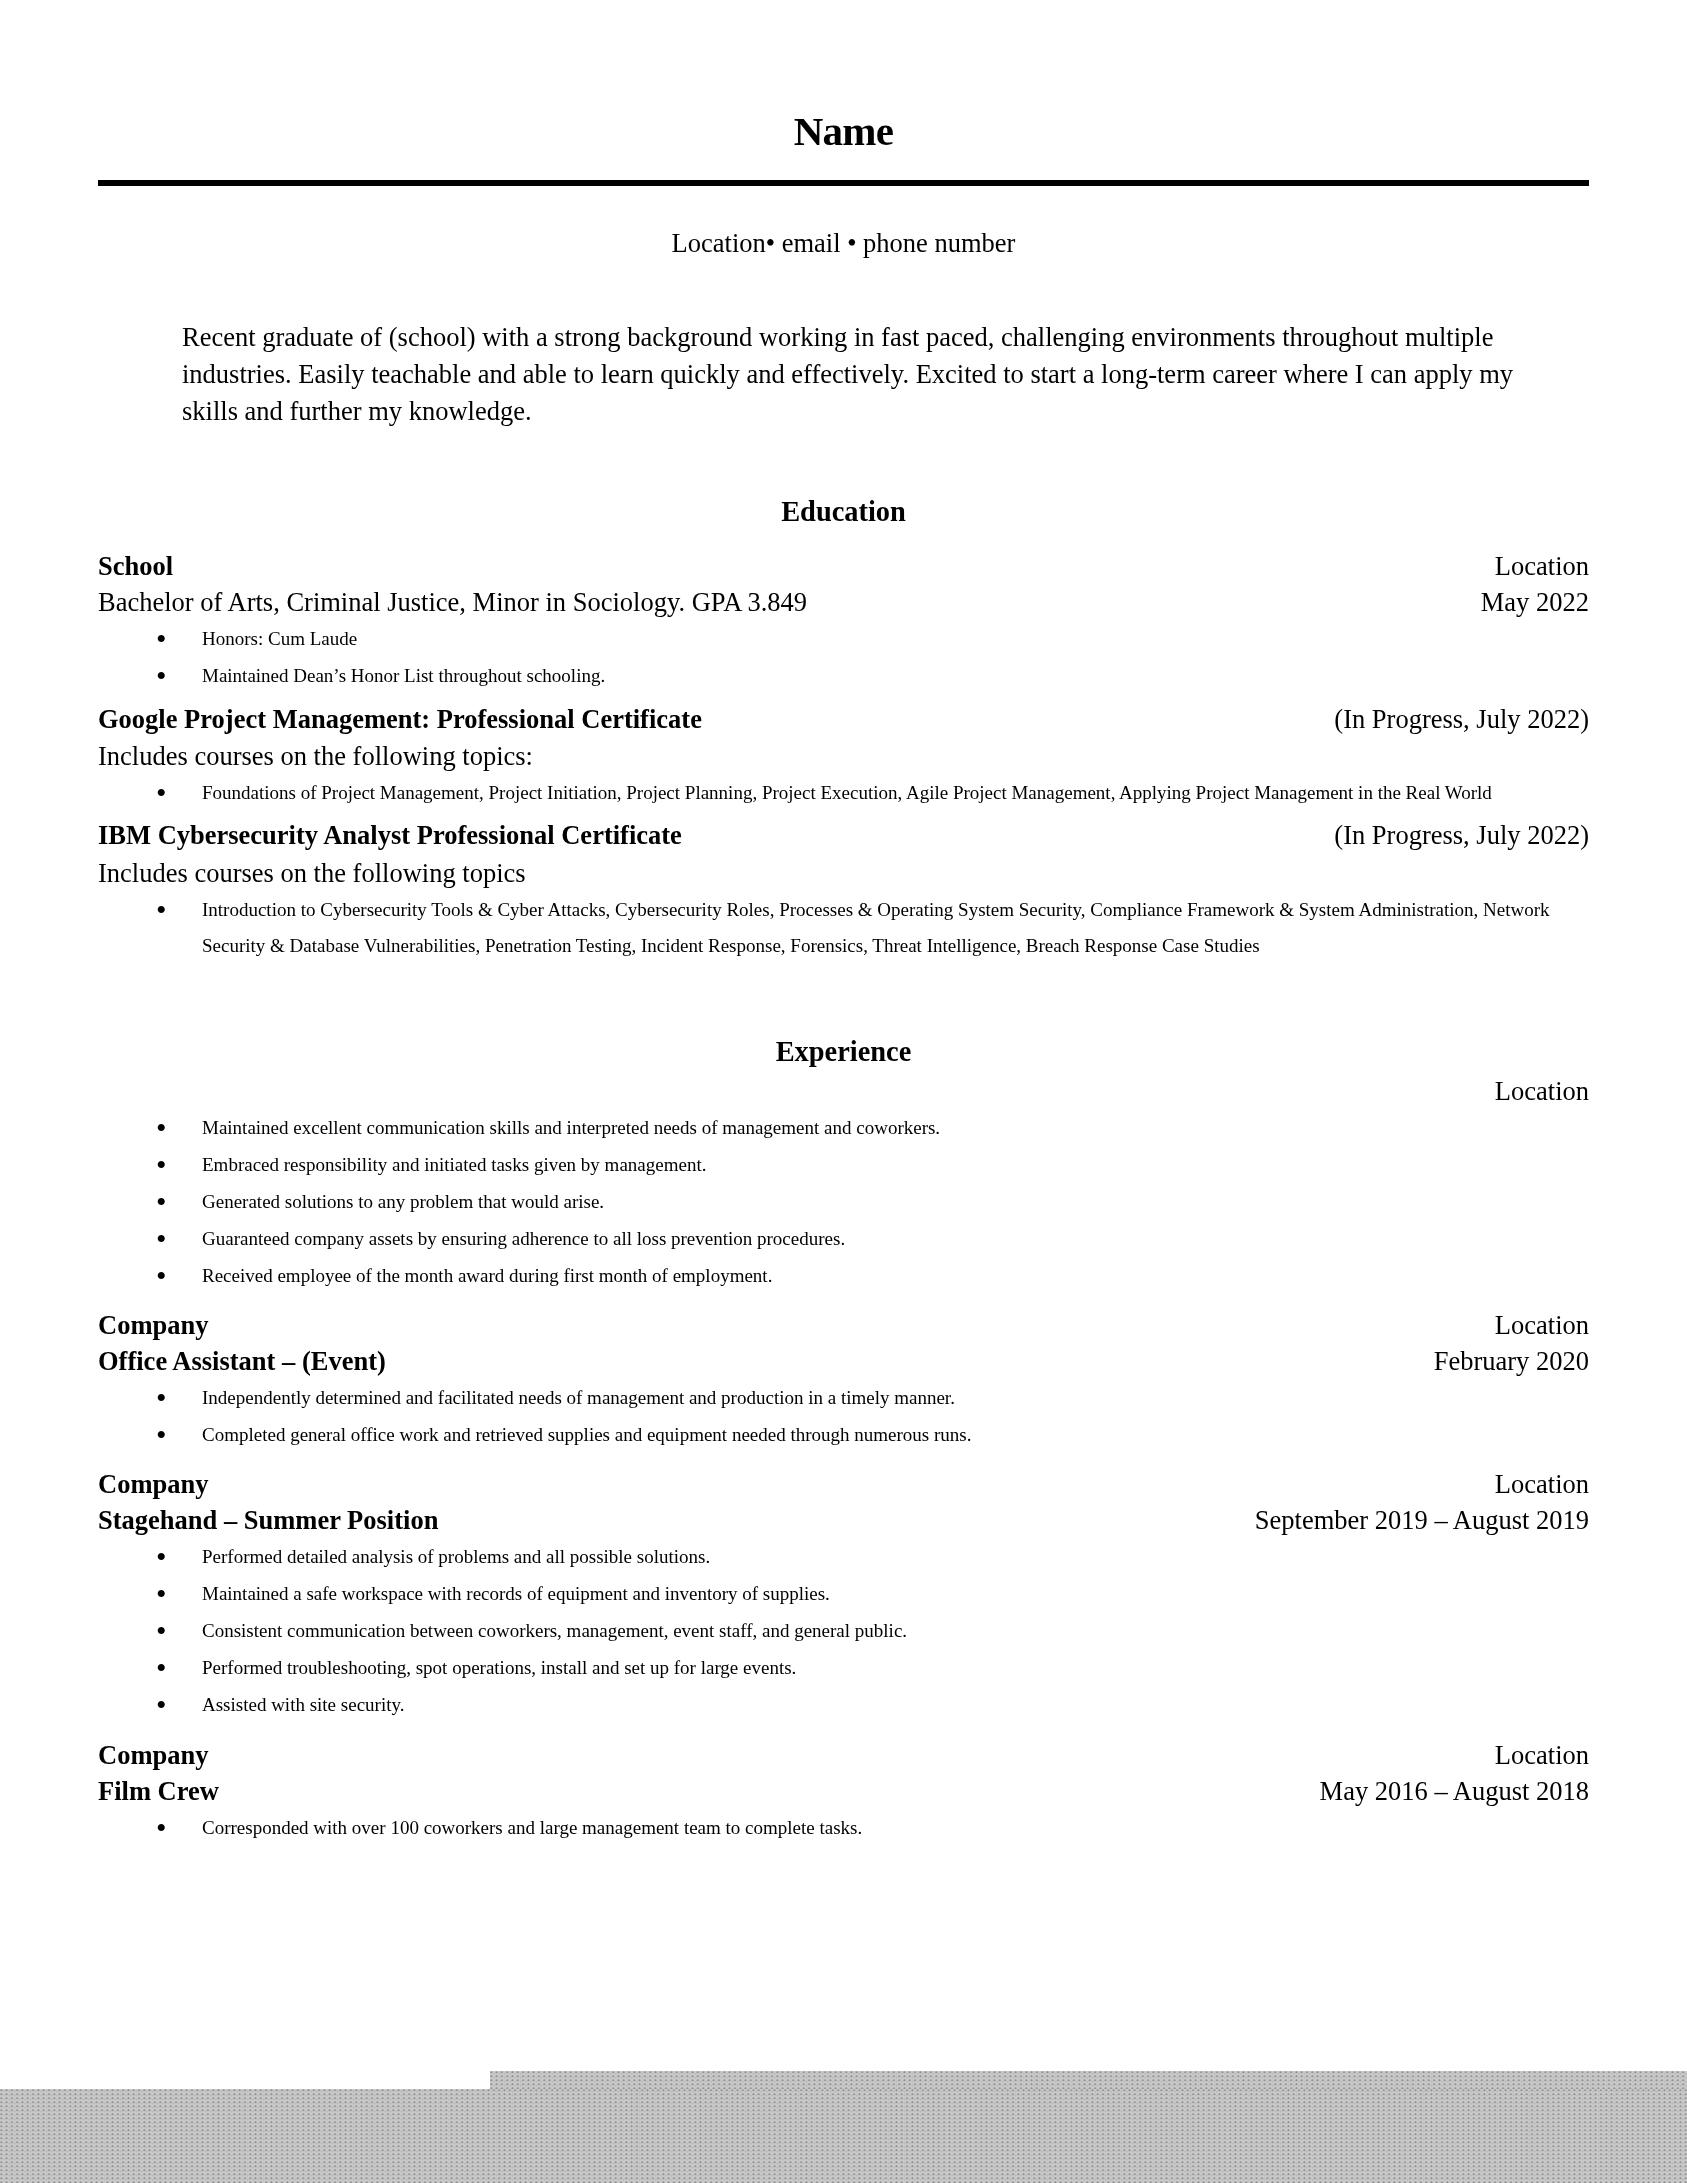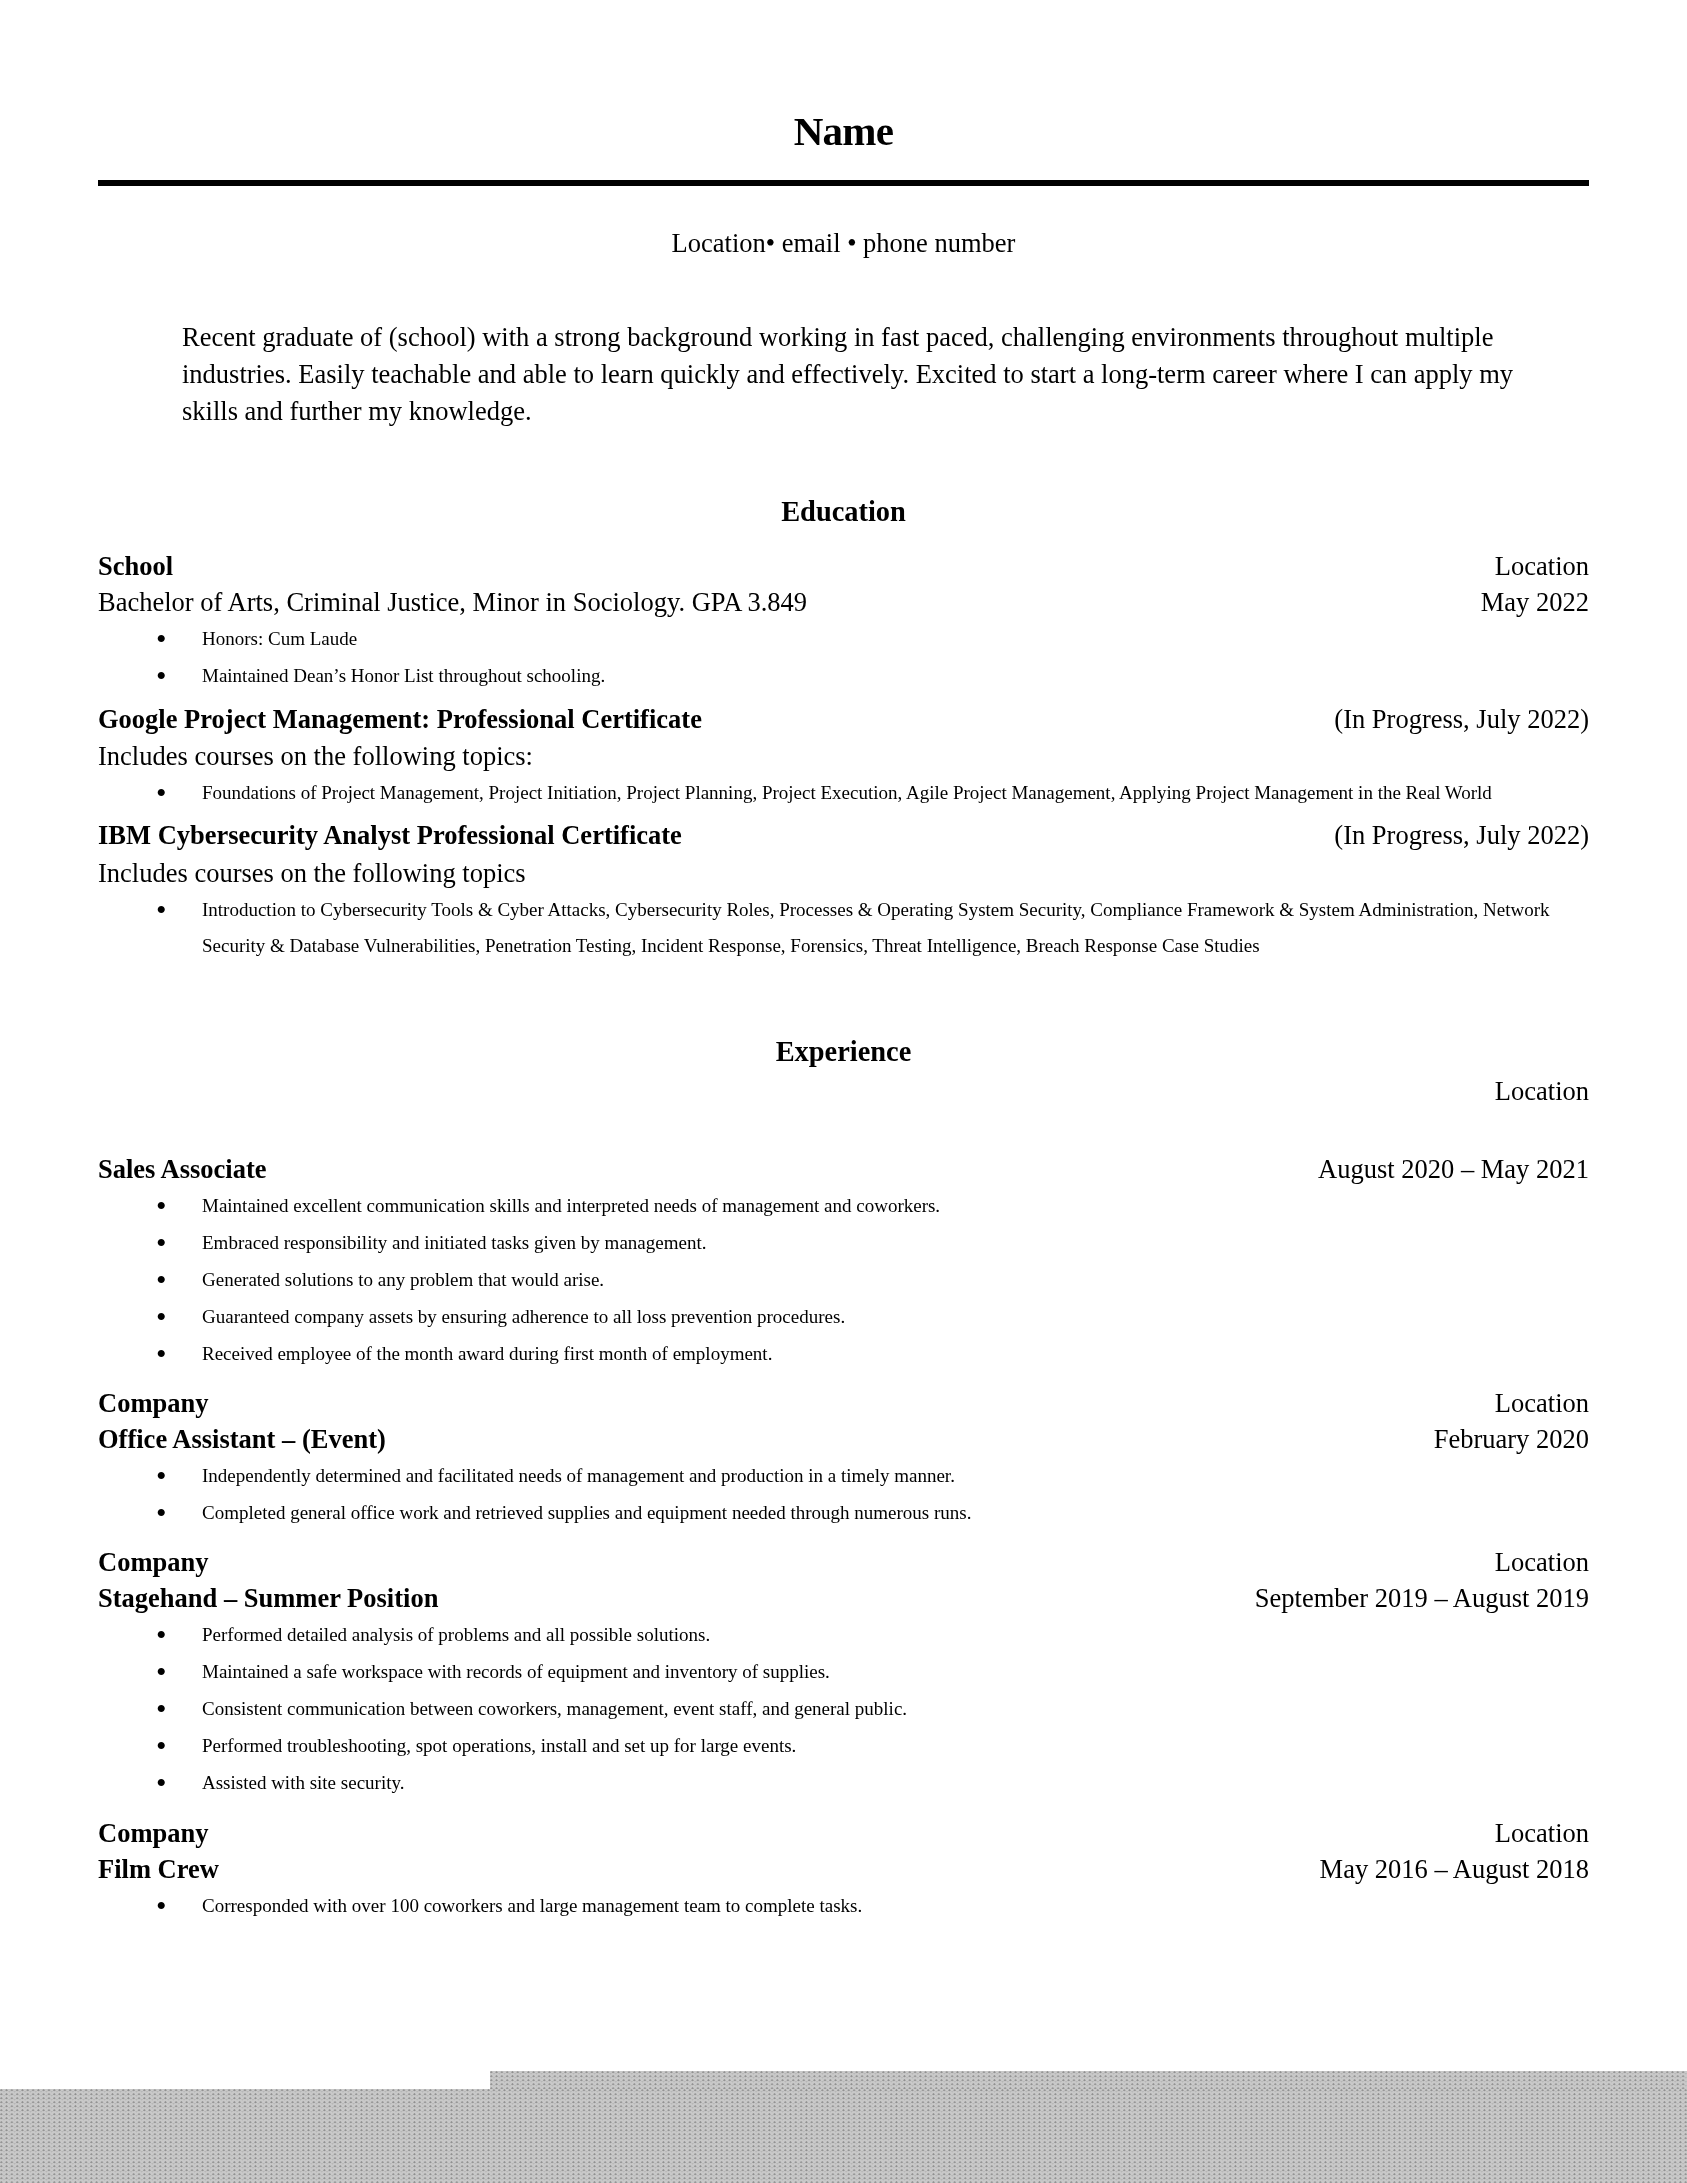--- a/index.html
+++ b/index.html
@@ -164,24 +164,20 @@
   <ul class="bullets edu-bullets">
     <li>Introduction to Cybersecurity Tools &amp; Cyber Attacks, Cybersecurity Roles, Processes &amp; Operating System Security, Compliance Framework &amp; System Administration, Network Security &amp; Database Vulnerabilities, Penetration Testing, Incident Response, Forensics, Threat Intelligence, Breach Response Case Studies</li>
   </ul>
 
   <h2 class="section-heading exp-heading">Experience</h2>
 
   <div class="row right-only">
     <span class="right">Location</span>
   </div>
 
-  <div class="row job-title-row first-job-row">
-    <span class="left bold">Sales Associate</span>
-    <span class="right">August 2020 – May 2021</span>
-  </div>
   <ul class="bullets">
     <li>Maintained excellent communication skills and interpreted needs of management and coworkers.</li>
     <li>Embraced responsibility and initiated tasks given by management.</li>
     <li>Generated solutions to any problem that would arise.</li>
     <li>Guaranteed company assets by ensuring adherence to all loss prevention procedures.</li>
     <li>Received employee of the month award during first month of employment.</li>
   </ul>
 
   <div class="row company-row">
     <span class="left bold">Company</span>

